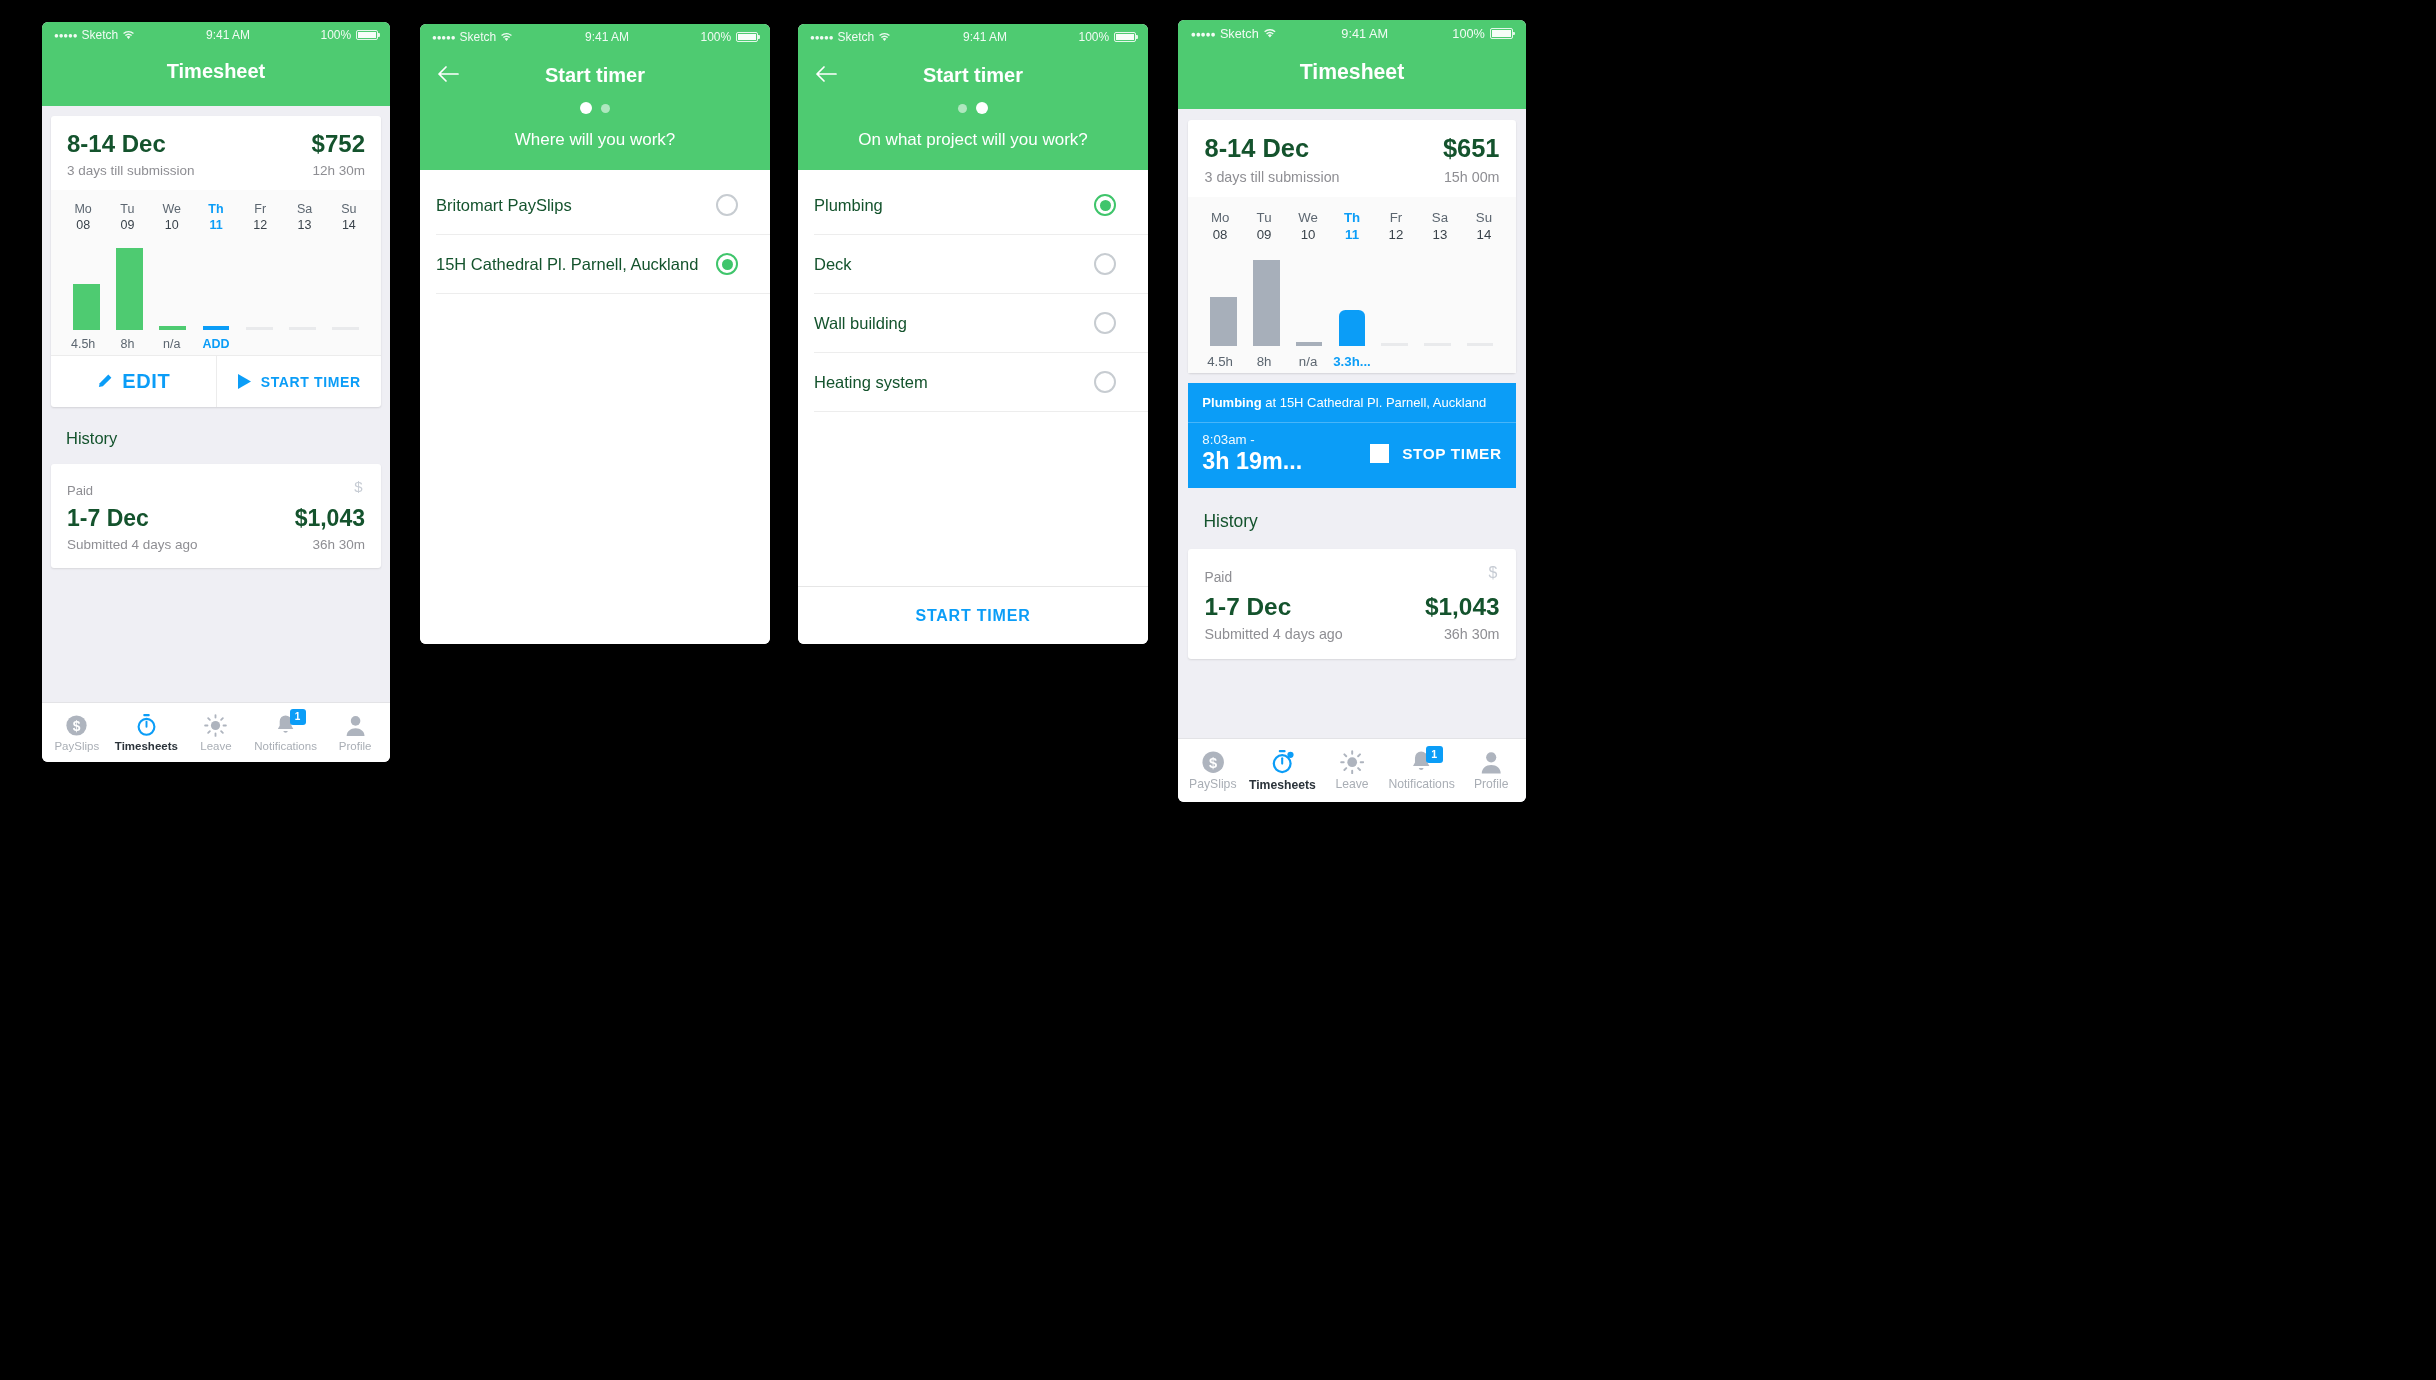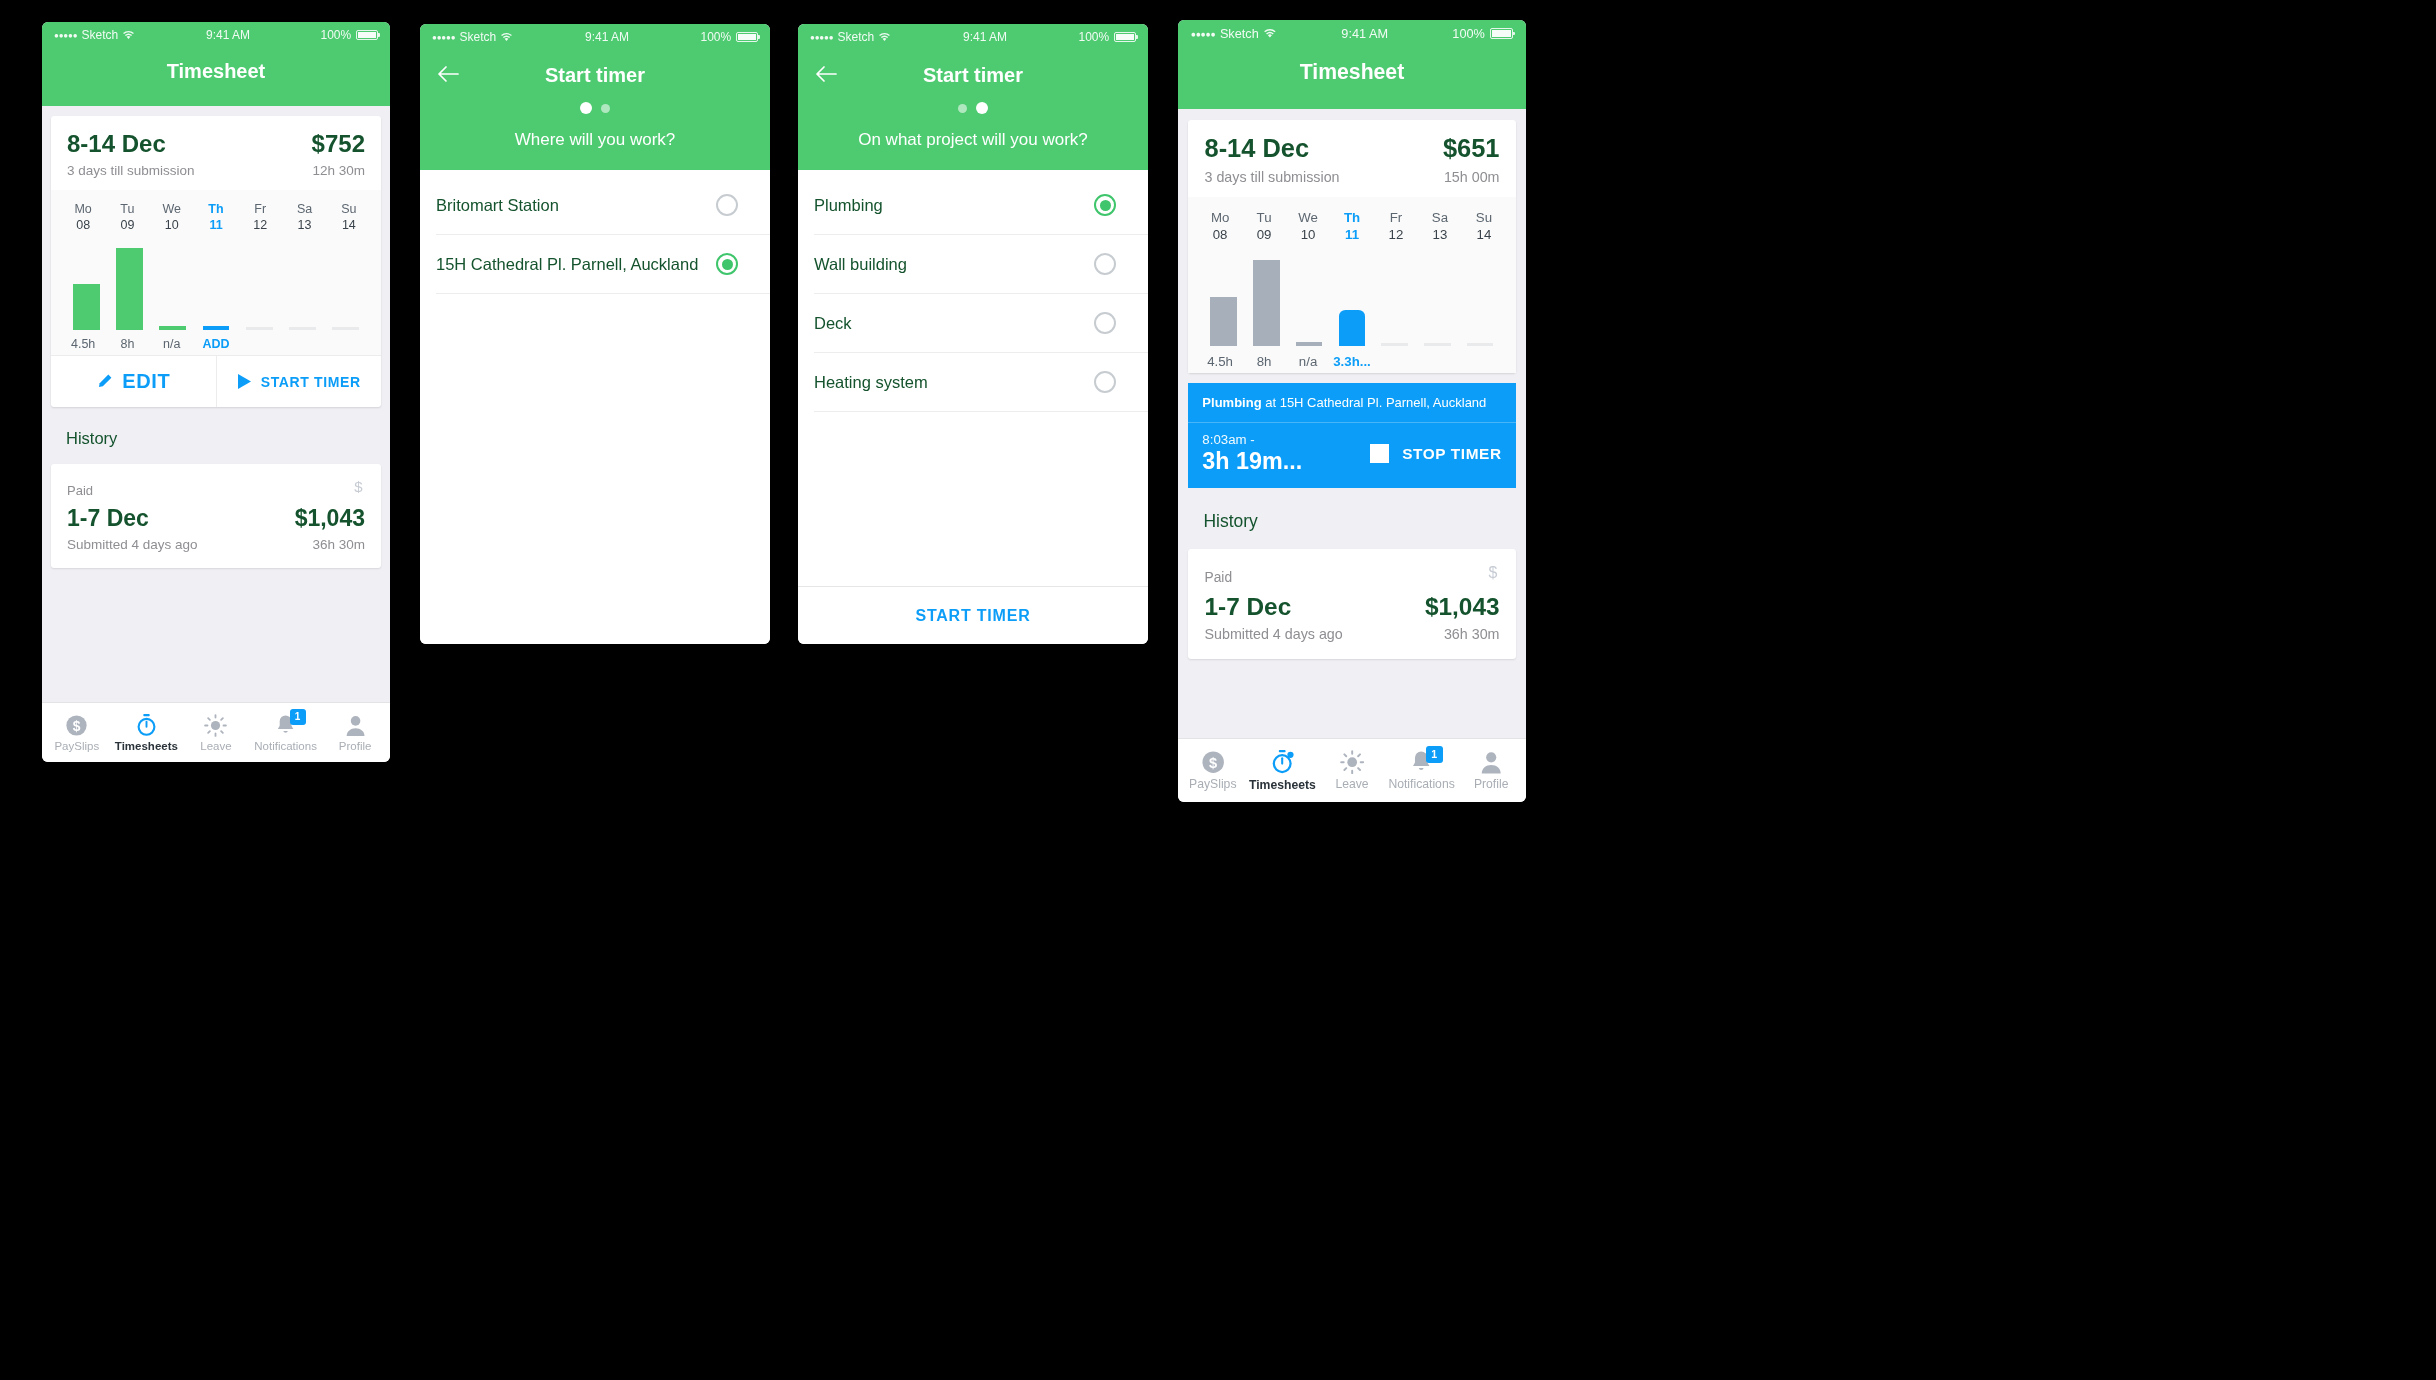--- a/index.html
+++ b/index.html
@@ -335,21 +335,21 @@
           <div class="title" style="font-size: 20px;">Start timer</div>
         </div>
         <div class="dots-row" style="gap: 9px; margin-top: 15px;">
           <span class="pdot on" style="width: 12px; height: 12px;"></span>
           <span class="pdot" style="width: 9px; height: 9px;"></span>
         </div>
         <div class="question" style="font-size: 17px; margin-top: 16px;">Where will you work?</div>
       </div>
       <div class="list" style="padding-top: 6px;">
         <div class="listrow" style="padding: 18px 16px 18px 0px; margin-left: 16px;">
-          <div class="dark" style="font-size: 16.5px;">Britomart Station</div>
+          <div class="dark" style="font-size: 16.5px;">Britomart PaySlips</div>
           <div class="radio" style="width: 22px; height: 22px; margin-right: 16px;"></div>
         </div>
         <div class="listrow" style="padding: 18px 16px 18px 0px; margin-left: 16px;">
           <div class="dark" style="font-size: 16.5px;">15H Cathedral Pl. Parnell, Auckland</div>
           <div class="radio on" style="width: 22px; height: 22px; margin-right: 16px;">
             <i style="width: 11px; height: 11px;"></i>
           </div>
         </div>
       </div>
     </div>
@@ -388,25 +388,25 @@
         <div class="question" style="font-size: 17px; margin-top: 16px;">On what project will you work?</div>
       </div>
       <div class="list" style="padding-top: 6px;">
         <div class="listrow" style="padding: 18px 16px 18px 0px; margin-left: 16px;">
           <div class="dark" style="font-size: 16.5px;">Plumbing</div>
           <div class="radio on" style="width: 22px; height: 22px; margin-right: 16px;">
             <i style="width: 11px; height: 11px;"></i>
           </div>
         </div>
         <div class="listrow" style="padding: 18px 16px 18px 0px; margin-left: 16px;">
+          <div class="dark" style="font-size: 16.5px;">Deck</div>
+          <div class="radio" style="width: 22px; height: 22px; margin-right: 16px;"></div>
+        </div>
+        <div class="listrow" style="padding: 18px 16px 18px 0px; margin-left: 16px;">
           <div class="dark" style="font-size: 16.5px;">Wall building</div>
-          <div class="radio" style="width: 22px; height: 22px; margin-right: 16px;"></div>
-        </div>
-        <div class="listrow" style="padding: 18px 16px 18px 0px; margin-left: 16px;">
-          <div class="dark" style="font-size: 16.5px;">Deck</div>
           <div class="radio" style="width: 22px; height: 22px; margin-right: 16px;"></div>
         </div>
         <div class="listrow" style="padding: 18px 16px 18px 0px; margin-left: 16px;">
           <div class="dark" style="font-size: 16.5px;">Heating system</div>
           <div class="radio" style="width: 22px; height: 22px; margin-right: 16px;"></div>
         </div>
       </div>
       <div class="bottombtn" style="height: 58px; line-height: 58px; font-size: 16px;">START TIMER</div>
     </div>
     <div class="phone rounded" style="left: 1178px; top: 20px; width: 348px; height: 782px; background: rgb(239, 239, 244);">

